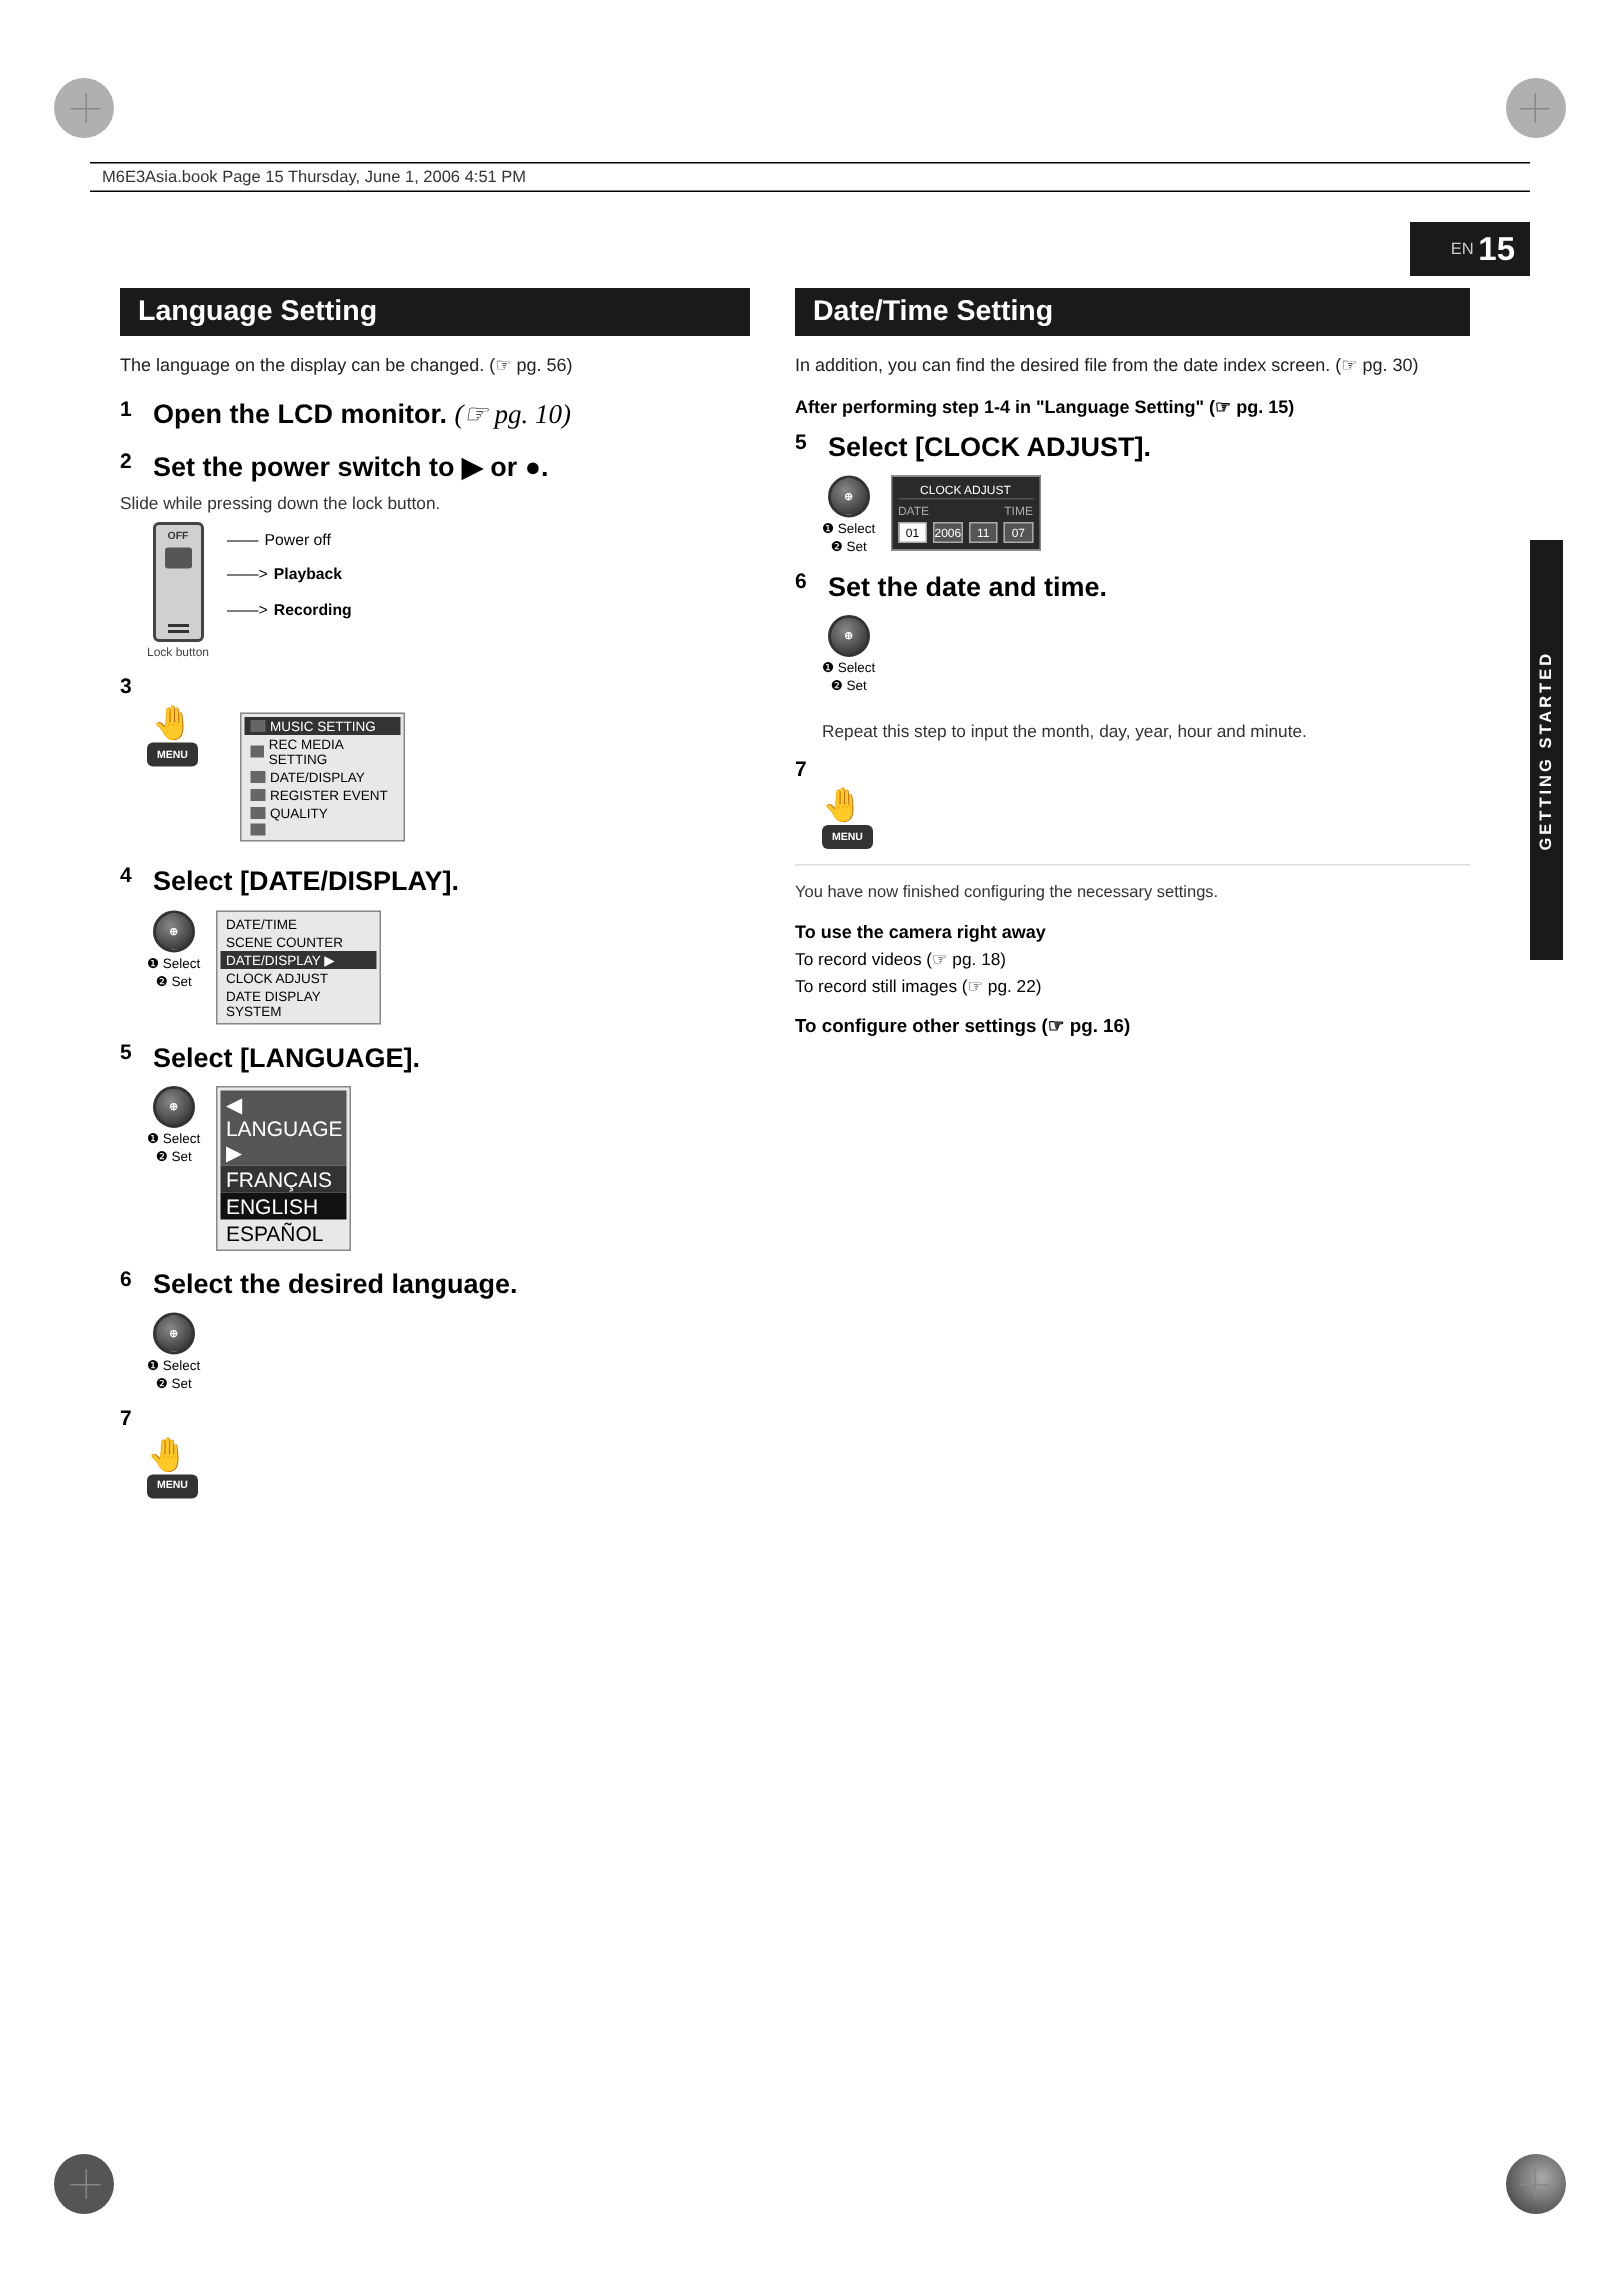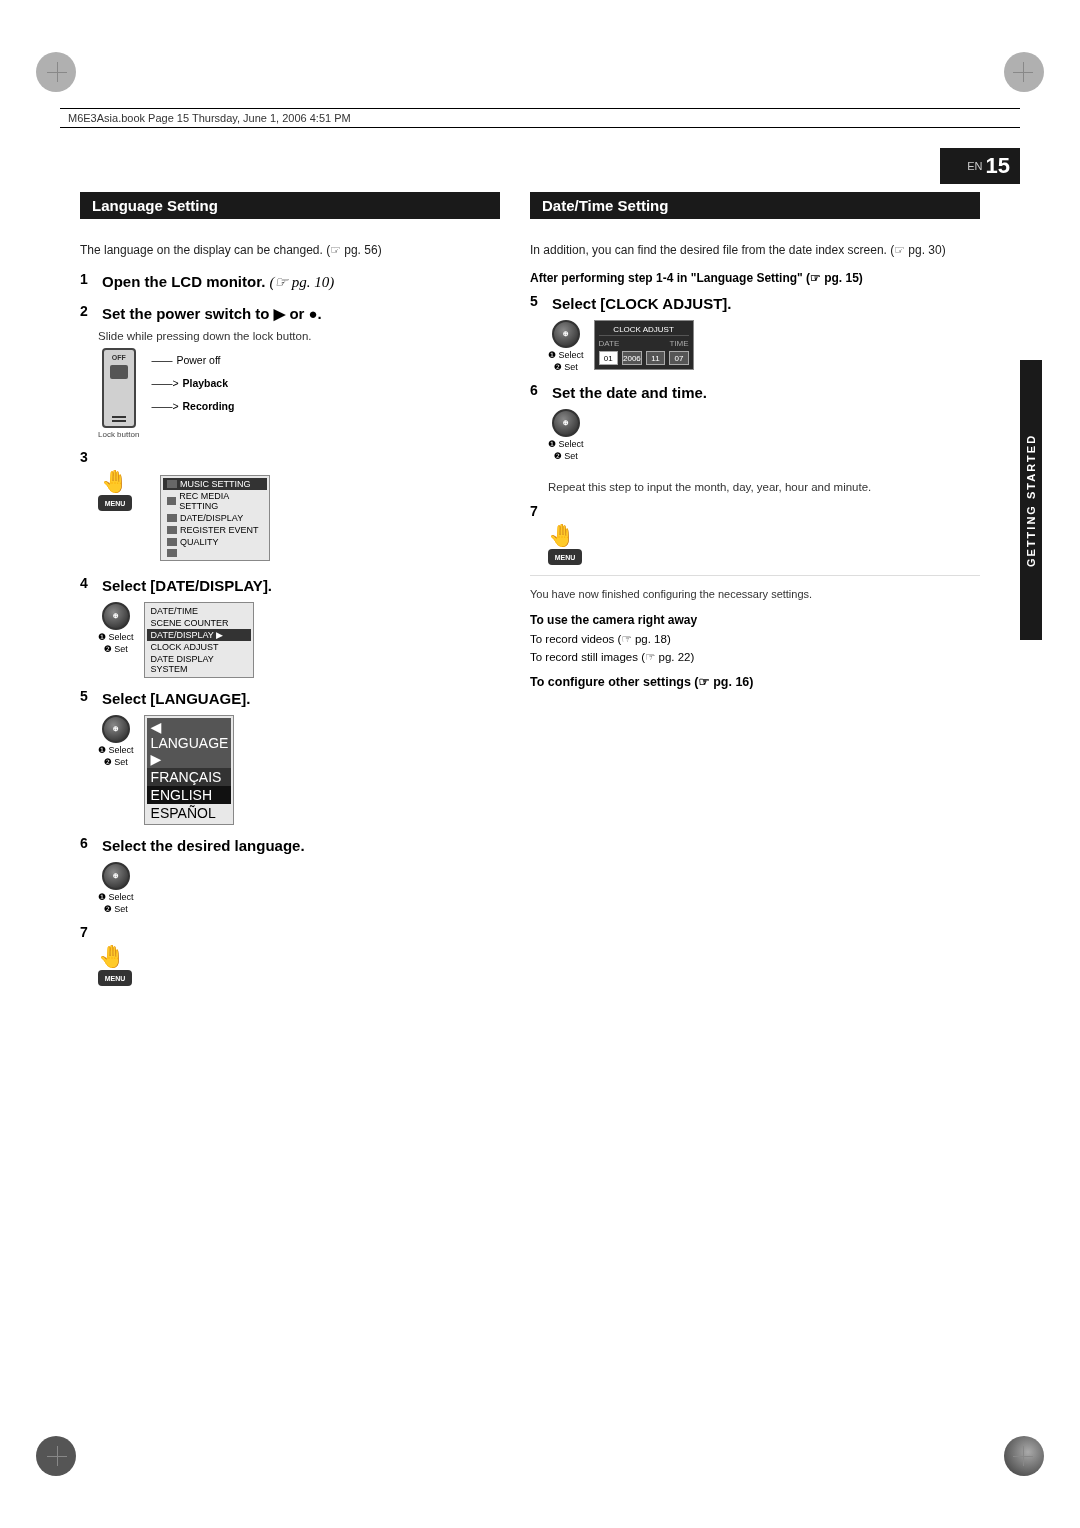--- a/index.html
+++ b/index.html
@@ -123,23 +123,23 @@
 
     .right-col {
       flex: 1;
     }
 
     
     .section-header {
       background: #1a1a1a;
       color: #fff;
       padding: 5px 12px;
-      font-size: 15px;
+      font-size: 19px;
       font-weight: bold;
-      margin-bottom: 22px;
+      margin-bottom: 10px;
       display: inline-block;
       width: 100%;
     }
 
     .section-intro {
       font-size: 12px;
       color: #222;
       line-height: 1.5;
       margin-bottom: 12px;
     }
@@ -155,33 +155,32 @@
     }
 
     .step-num {
       font-weight: bold;
       font-size: 14px;
       min-width: 18px;
       margin-right: 4px;
     }
 
     .step-text {
-      font-size: 15px;
+      font-size: 18px;
       line-height: 1.4;
       flex: 1;
     }
 
     .step-text strong {
       font-weight: bold;
     }
 
     .step-sub {
       font-size: 11.5px;
       color: #333;
-      margin-left: 18px;
       margin-bottom: 4px;
     }
 
     .power-diagram {
       display: flex;
       align-items: flex-start;
       gap: 12px;
       margin: 6px 0 6px 18px;
     }
 

